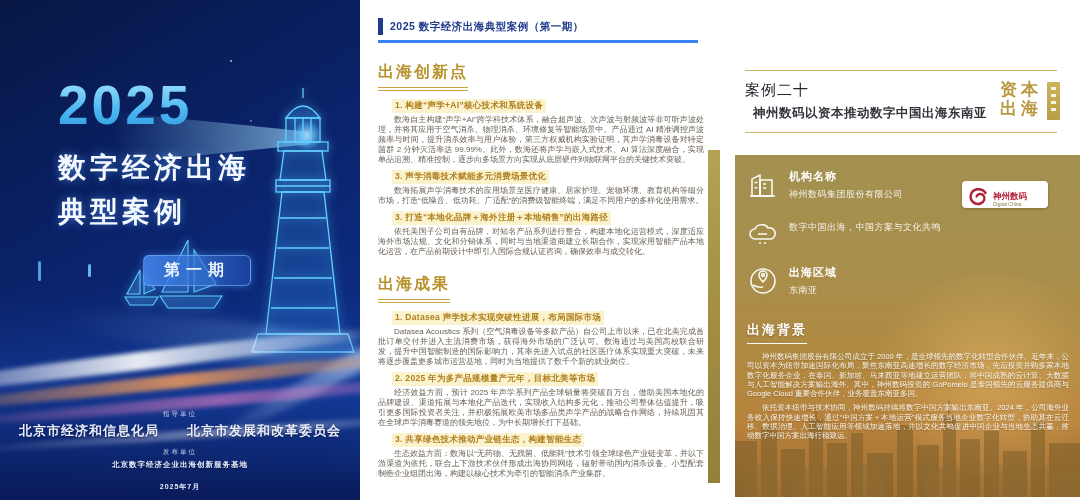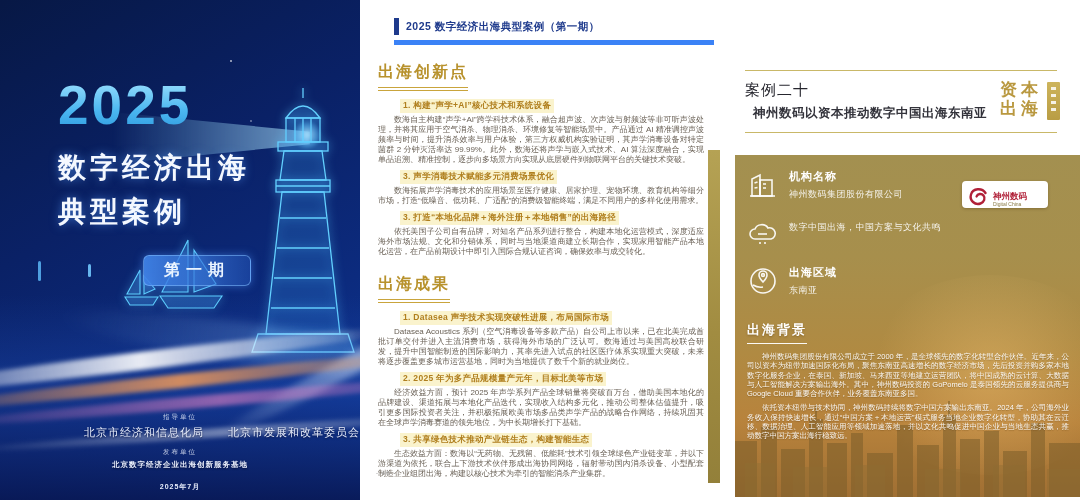--- a/index.html
+++ b/index.html
@@ -43,36 +43,36 @@
   .cover-t2{margin-top:6px;font-size:28px;font-weight:700;color:#f4f8ff;letter-spacing:4px;
     text-shadow:0 0 10px rgba(90,160,255,.6);}
   .badge-row{margin-top:24px;display:flex;align-items:center;margin-left:-20px;gap:44px;}
   .badge-bar1{width:3px;height:20px;background:#4e9fe0;border-radius:2px;margin-right:3px;}
   .badge-bar2{width:3px;height:13px;background:#66b6ee;border-radius:2px;margin-right:8px;}
   .issue-badge{padding:4px 20px;border-radius:6px;font-size:16px;font-weight:700;color:#eaf4ff;
     letter-spacing:6px;background:linear-gradient(90deg,rgba(64,130,230,.95),rgba(42,96,200,.45));
     border:1px solid rgba(130,190,255,.55);box-shadow:0 0 8px rgba(80,150,255,.5);}
   .cover-footer{position:absolute;left:0;bottom:8px;width:360px;text-align:center;z-index:6;color:#e8eefc;}
   .cf-label{font-size:6.5px;opacity:.8;letter-spacing:2px;}
-  .cf-orgs{font-size:11px;font-weight:400;margin-top:3px;letter-spacing:1px;text-shadow:0 1px 2px rgba(0,0,30,.6);text-align:right;}
+  .cf-orgs{font-size:13px;font-weight:700;margin-top:3px;letter-spacing:1px;text-shadow:0 1px 2px rgba(0,0,30,.6);}
   .cf-label2{font-size:6.5px;opacity:.8;margin-top:8px;letter-spacing:2px;}
   .cf-org2{font-size:7.5px;font-weight:700;margin-top:3px;letter-spacing:1px;text-shadow:0 1px 2px rgba(0,0,30,.6);}
   .cf-date{font-size:7px;font-weight:700;margin-top:12px;letter-spacing:1px;}
 
   
   .mid-page{position:absolute;left:360px;top:0;width:375px;height:500px;background:#ffffff;}
-  .mid-header{position:absolute;left:34px;top:18px;display:flex;align-items:center;
-    border-bottom:5px solid #3b82f6;padding-bottom:5px;width:320px;}
+  .mid-header{position:absolute;left:18px;top:18px;display:flex;align-items:center;
+    border-bottom:3px solid #3b82f6;padding-bottom:5px;width:320px;}
   .mid-header-bar{width:5px;height:17px;background:#1e3a8c;margin-right:7px;}
   .mid-header-text{font-size:10.5px;font-weight:700;color:#1e3a8c;letter-spacing:.5px;}
   .mid-body{position:absolute;left:18px;top:62px;width:326px;}
   .gold-title{display:inline-block;position:relative;font-size:16px;font-weight:800;color:#b8922d;
     letter-spacing:2px;padding-bottom:4px;border-bottom:1px solid #c9a43c;margin-bottom:8px;}
   .gold-title::after{content:"";position:absolute;left:0;right:0;bottom:-4px;height:1px;background:#c9a43c;}
-  .item-head{display:table;margin:3px 0 2px 22px;padding:1px 3px;font-size:8.5px;font-weight:700;
+  .item-head{display:table;margin:3px 0 2px 14px;padding:1px 3px;font-size:8.5px;font-weight:700;
     color:#b07f1e;background:#faf3cd;letter-spacing:.3px;}
   .item-body{margin:2px 0 5px 0;font-size:8px;line-height:10px;color:#6a6156;
     text-align:justify;text-indent:2em;}
   .section-gap{height:12px;}
   .page-num{position:absolute;left:16px;bottom:24px;font-size:6px;color:#9a9a9a;letter-spacing:1px;}
   .gold-strip{position:absolute;left:708px;top:150px;width:12px;height:333px;
     background:linear-gradient(180deg,#b5a254 0%,#a18c41 55%,#93803a 100%);}
 
   
   .right-page{position:absolute;left:735px;top:0;width:345px;height:500px;background:#ffffff;}

